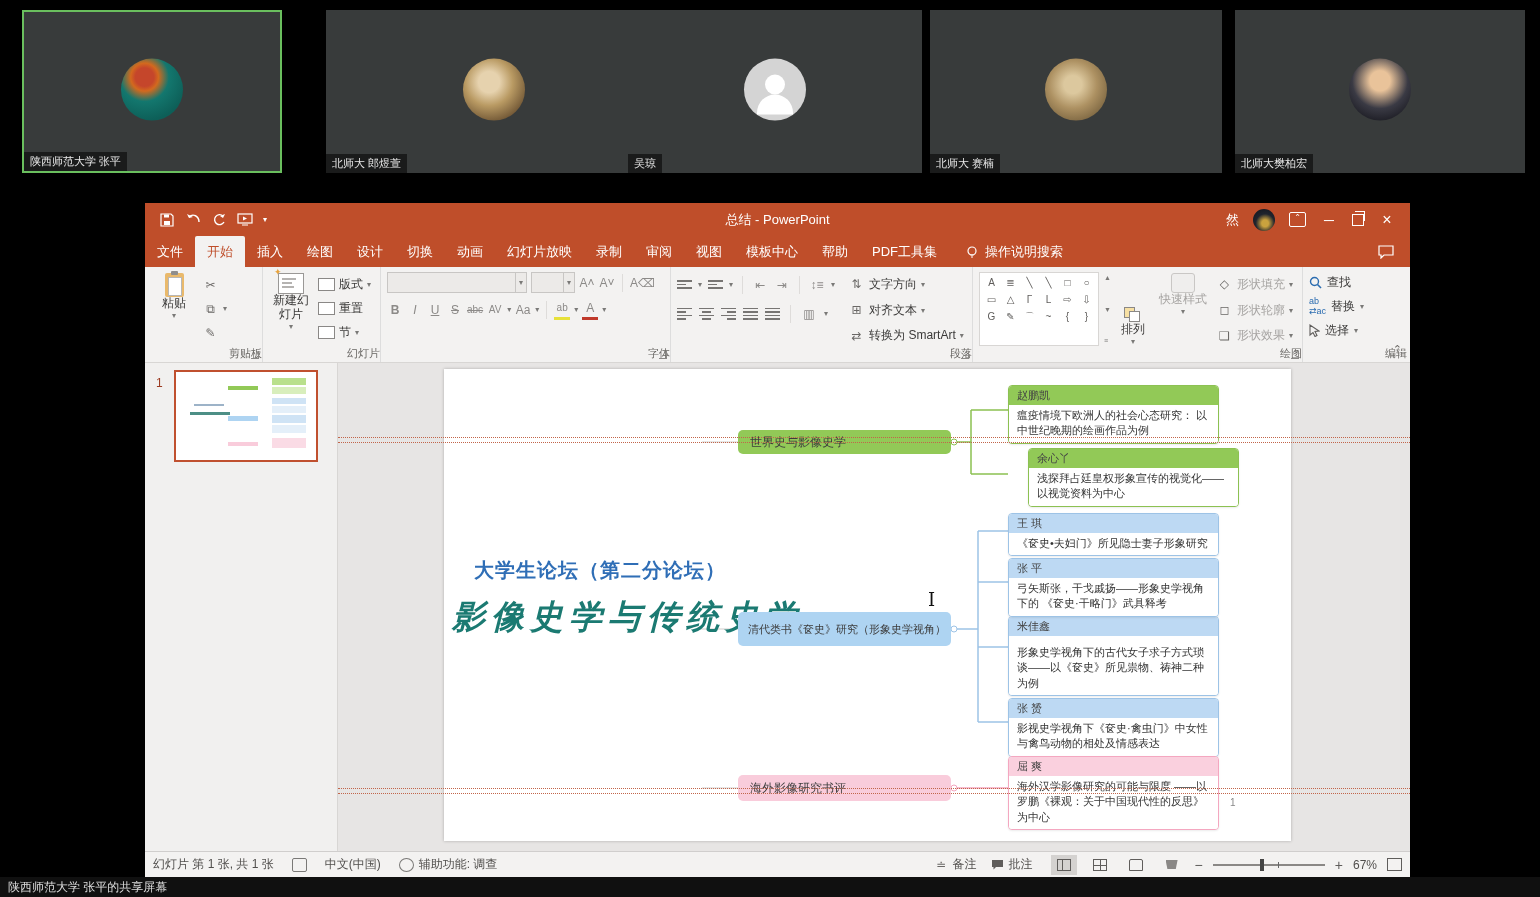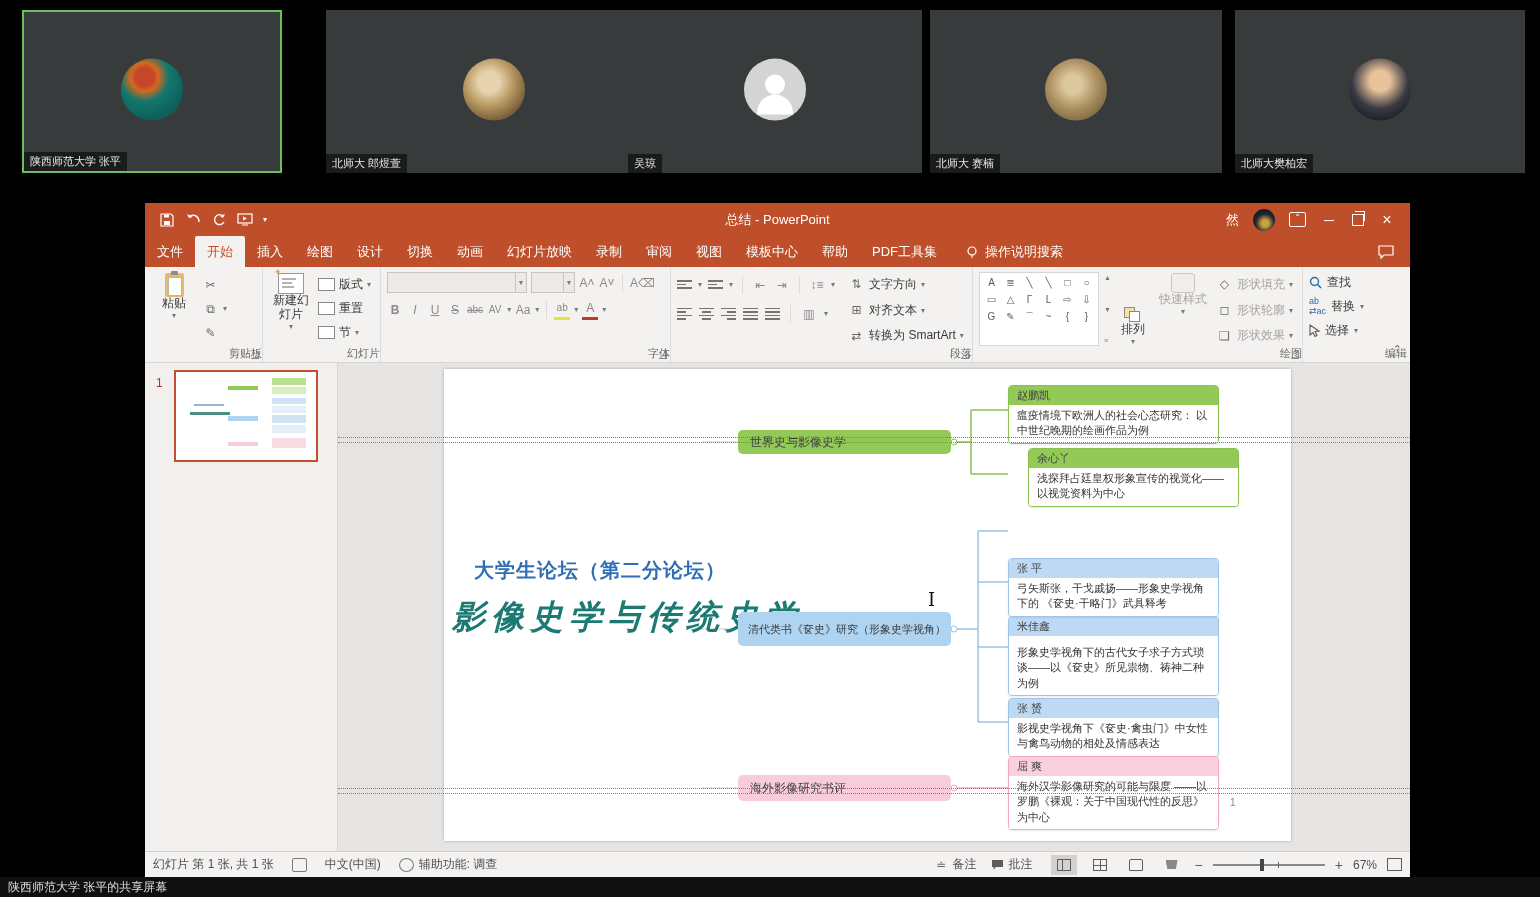--- a/index.html
+++ b/index.html
@@ -522,20 +522,24 @@
         <div class="node p" style="left:294px;top:406px;width:213px;height:26px;line-height:26px;font-size:12px;">海外影像研究书评</div>
         <div class="node b" style="left:294px;top:243px;width:213px;height:34px;line-height:34px;padding-left:10px;">清代类书《奁史》研究（形象史学视角）</div>
 
         <div class="card g" style="left:564px;top:16px;">
           <div class="hd">赵鹏凯</div>
           <div class="bd">瘟疫情境下欧洲人的社会心态研究： 以中世纪晚期的绘画作品为例</div>
         </div>
         <div class="card g" style="left:564px;top:79px;margin-left:20px;">
           <div class="hd">余心丫</div>
           <div class="bd">浅探拜占廷皇权形象宣传的视觉化——以视觉资料为中心</div>
+        </div>
+        <div class="card b" style="left:564px;top:144px;">
+          <div class="hd">王 琪</div>
+          <div class="bd">《奁史•夫妇门》所见隐士妻子形象研究</div>
         </div>
         <div class="card b" style="left:564px;top:247px;">
           <div class="hd">米佳鑫</div>
           <div class="bd" style="padding-top:9px;min-height:38px;">形象史学视角下的古代女子求子方式琐谈——以《奁史》所见祟物、祷神二种为例</div>
         </div>
         <div class="card b" style="left:564px;top:189px;">
           <div class="hd">张 平</div>
           <div class="bd">弓矢斯张，干戈戚扬——形象史学视角下的 《奁史·干略门》武具释考</div>
         </div>
         <div class="card b" style="left:564px;top:329px;">

